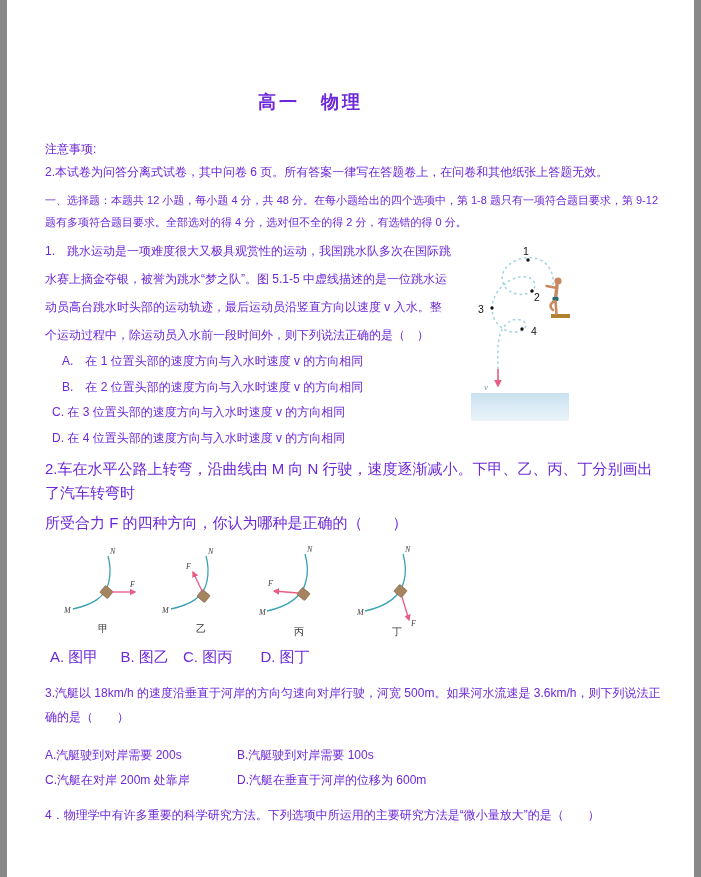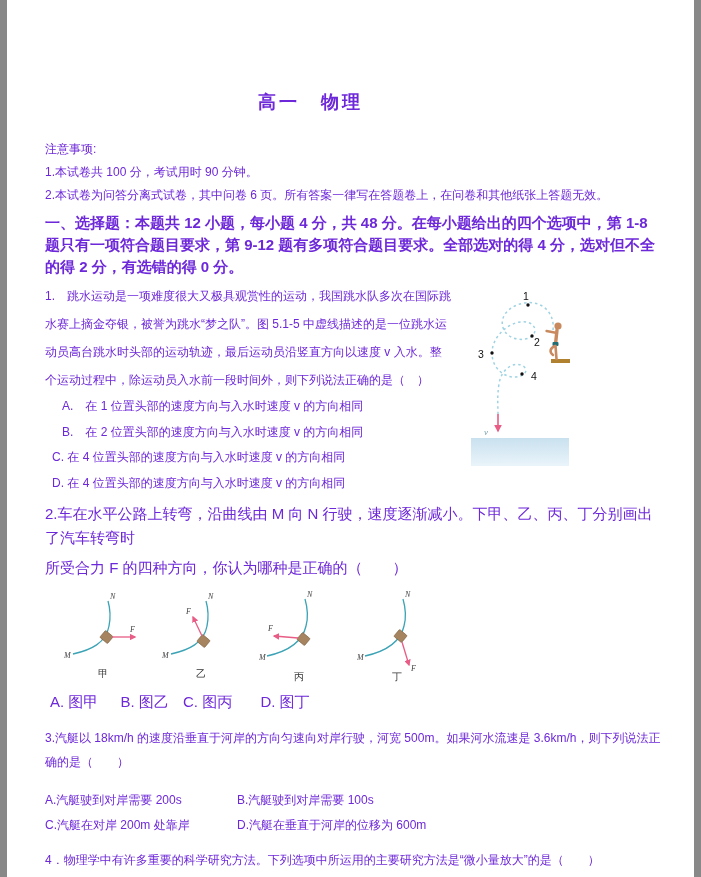--- a/index.html
+++ b/index.html
@@ -9,21 +9,21 @@
     color:#6d28d9;position:relative;overflow:hidden;box-sizing:border-box;
   }
   .title{
     margin:0;padding-top:90px;text-align:center;font-size:18px;font-weight:bold;
     letter-spacing:3px;position:relative;left:-40px;
   }
   .content{margin:0 31px 0 38px;}
   .notes{margin-top:24px;}
   .notes p{margin:0;font-size:12px;line-height:23px;}
   .section-head{
-    margin:5px 0 1px;font-size:15px;font-weight:bold;line-height:22px;
+    margin:5px 0 1px;font-size:11px;font-weight:normal;line-height:22px;
   }
   .q1{margin-top:4px;}
   .fig1{
     float:right;width:110px;height:180px;margin:6px 92px 0 8px;
   }
   .qtext{margin:0;font-size:12px;line-height:28px;}
   .q1 .opt{font-size:12px;line-height:25.5px;}
   .opt.indent-a{padding-left:17px;}
   .opt.indent-c{padding-left:7px;}
   .clear{clear:both;}
@@ -48,21 +48,20 @@
 <body>
 
 <div class="page">
 
   <h1 class="title">高一　物理</h1>
 
   <div class="content">
 
     <div class="notes">
       <p>注意事项:</p>
-      <p>1.本试卷共 100 分，考试用时 90 分钟。</p>
       <p>2.本试卷为问答分离式试卷，其中问卷 6 页。所有答案一律写在答题卷上，在问卷和其他纸张上答题无效。</p>
     </div>
 
     <p class="section-head">一、选择题：本题共 12 小题，每小题 4 分，共 48 分。在每小题给出的四个选项中，第 1-8 题只有一项符合题目要求，第 9-12 题有多项符合题目要求。全部选对的得 4 分，选对但不全的得 2 分，有选错的得 0 分。</p>
 
     <div class="q1">
 
       <div class="fig1">
         <svg viewBox="0 0 110 180" width="110" height="180">
           <defs>
@@ -101,21 +100,21 @@
           </g>
 
           <line x1="37" y1="126" x2="37" y2="143" stroke="#e85c85" stroke-width="1.6" marker-end="url(#arrowp)"></line>
           <text x="23" y="147" font-size="9" font-style="italic" fill="#7a9fae">v</text>
         </svg>
       </div>
 
       <p class="qtext">1.　跳水运动是一项难度很大又极具观赏性的运动，我国跳水队多次在国际跳水赛上摘金夺银，被誉为跳水“梦之队”。图 5.1-5 中虚线描述的是一位跳水运动员高台跳水时头部的运动轨迹，最后运动员沿竖直方向以速度 v 入水。整个运动过程中，除运动员入水前一段时间外，则下列说法正确的是（　）</p>
       <div class="opt indent-a">A.　在 1 位置头部的速度方向与入水时速度 v 的方向相同</div>
       <div class="opt indent-a">B.　在 2 位置头部的速度方向与入水时速度 v 的方向相同</div>
-      <div class="opt indent-c">C. 在 4 位置头部的速度方向与入水时速度 v 的方向相同</div>
+      <div class="opt indent-c">C. 在 3 位置头部的速度方向与入水时速度 v 的方向相同</div>
       <div class="opt indent-c">D. 在 4 位置头部的速度方向与入水时速度 v 的方向相同</div>
       <div class="clear"></div>
     </div>
 
     <div>
       <p class="q2text">2.车在水平公路上转弯，沿曲线由 M 向 N 行驶，速度逐渐减小。下甲、乙、丙、丁分别画出了汽车转弯时</p>
       <p class="q2text">所受合力 F 的四种方向，你认为哪种是正确的（　　）</p>
 
       <div class="diagrams">
 

